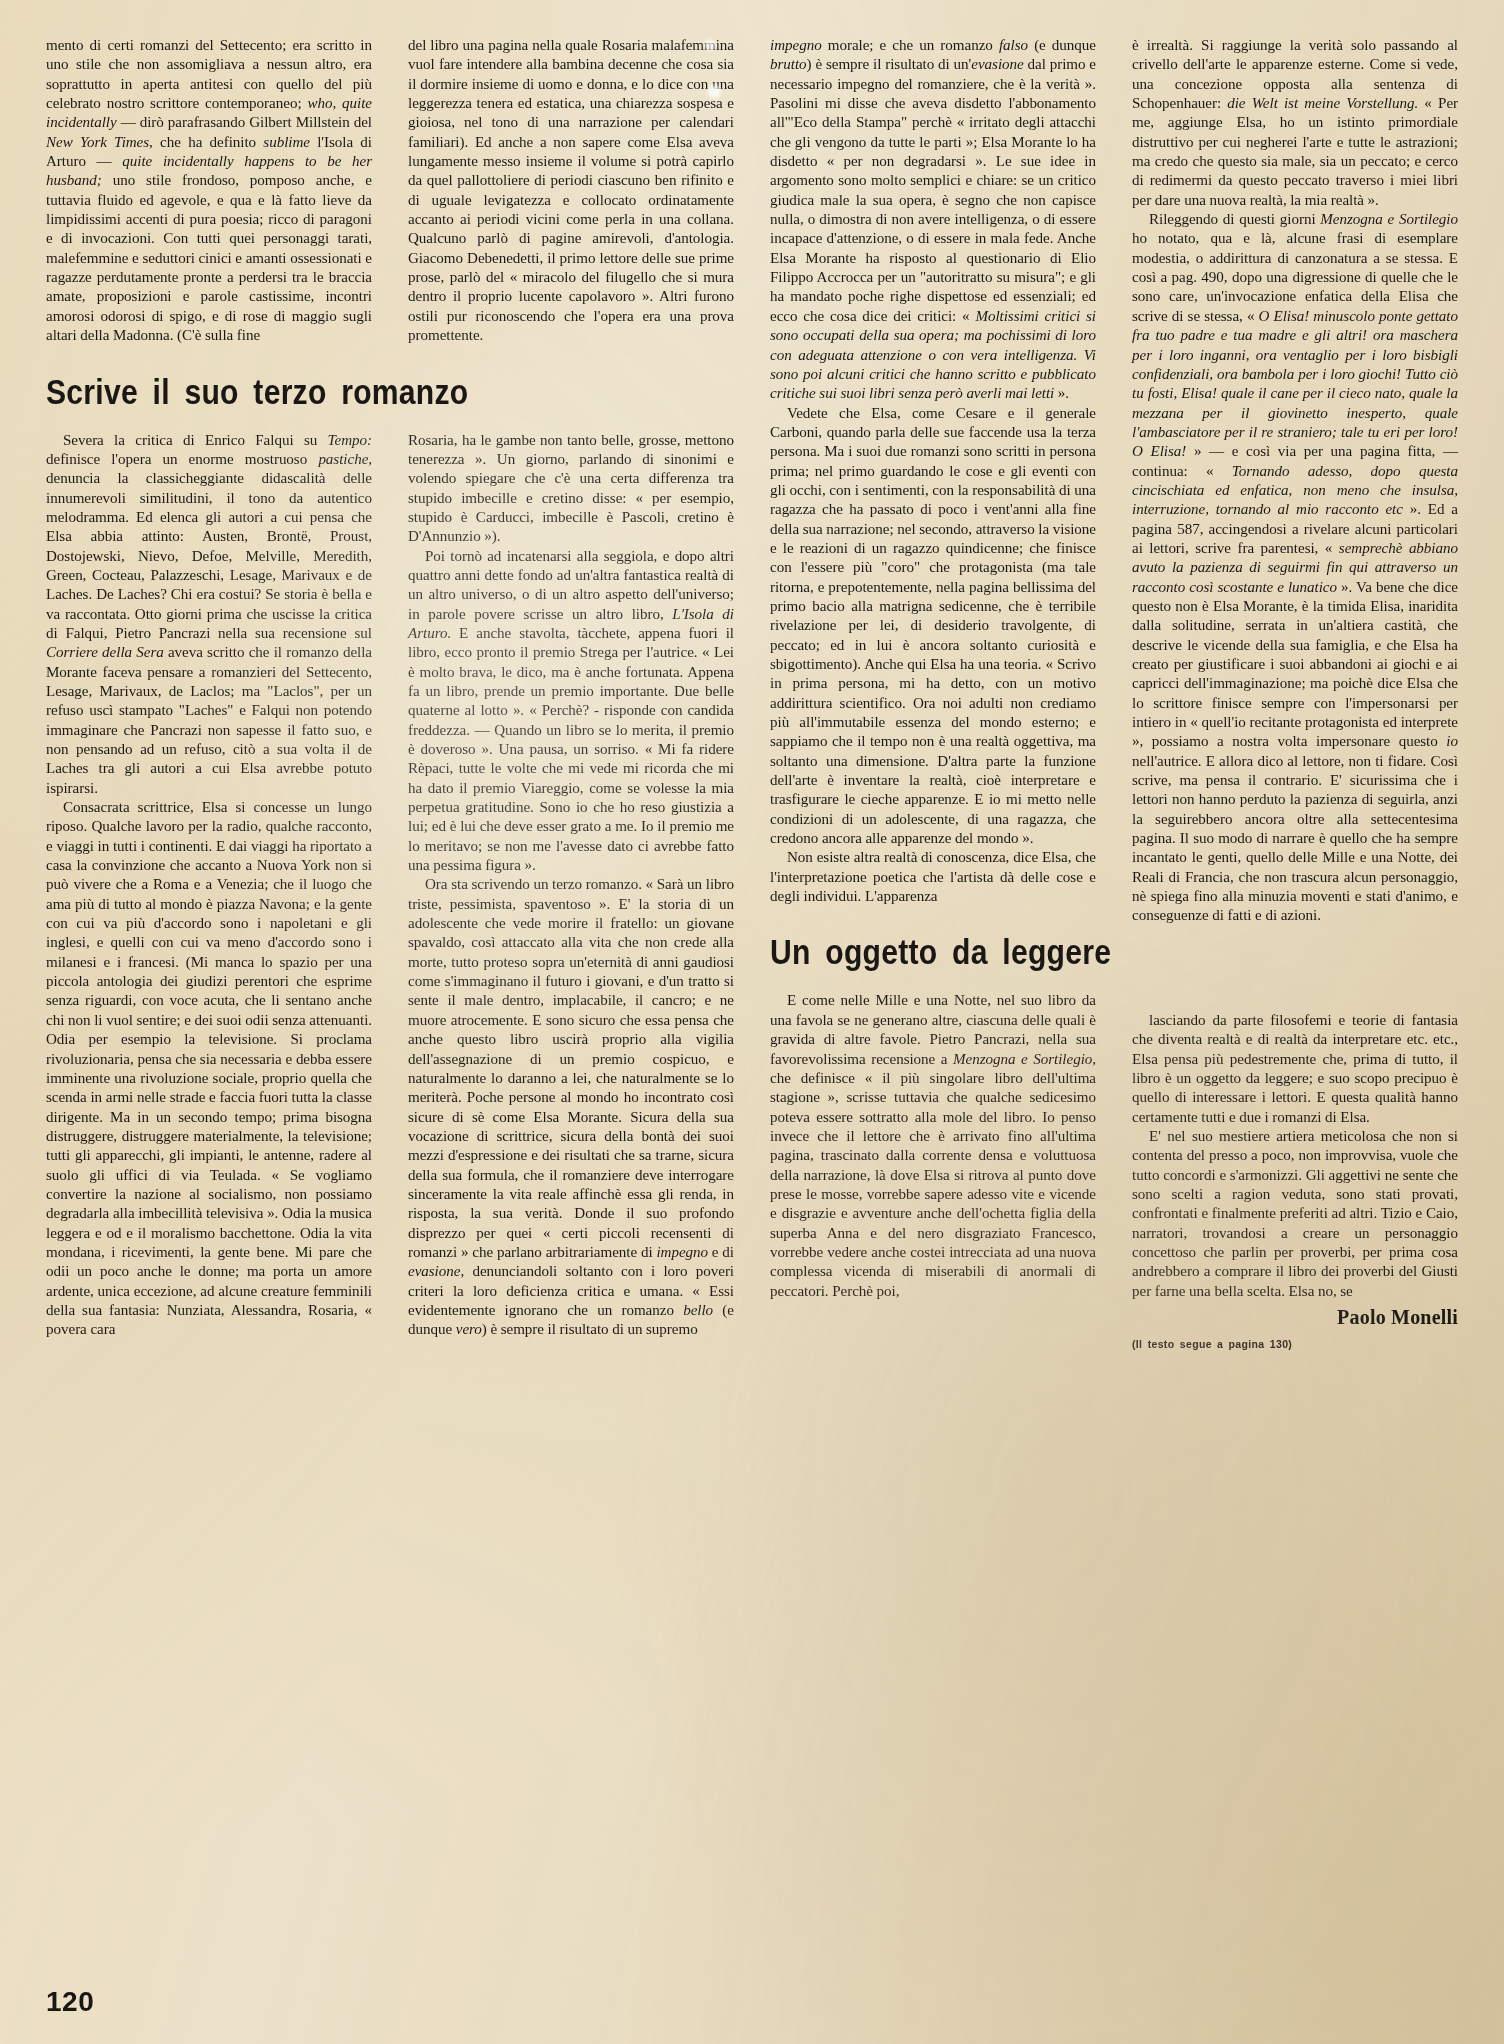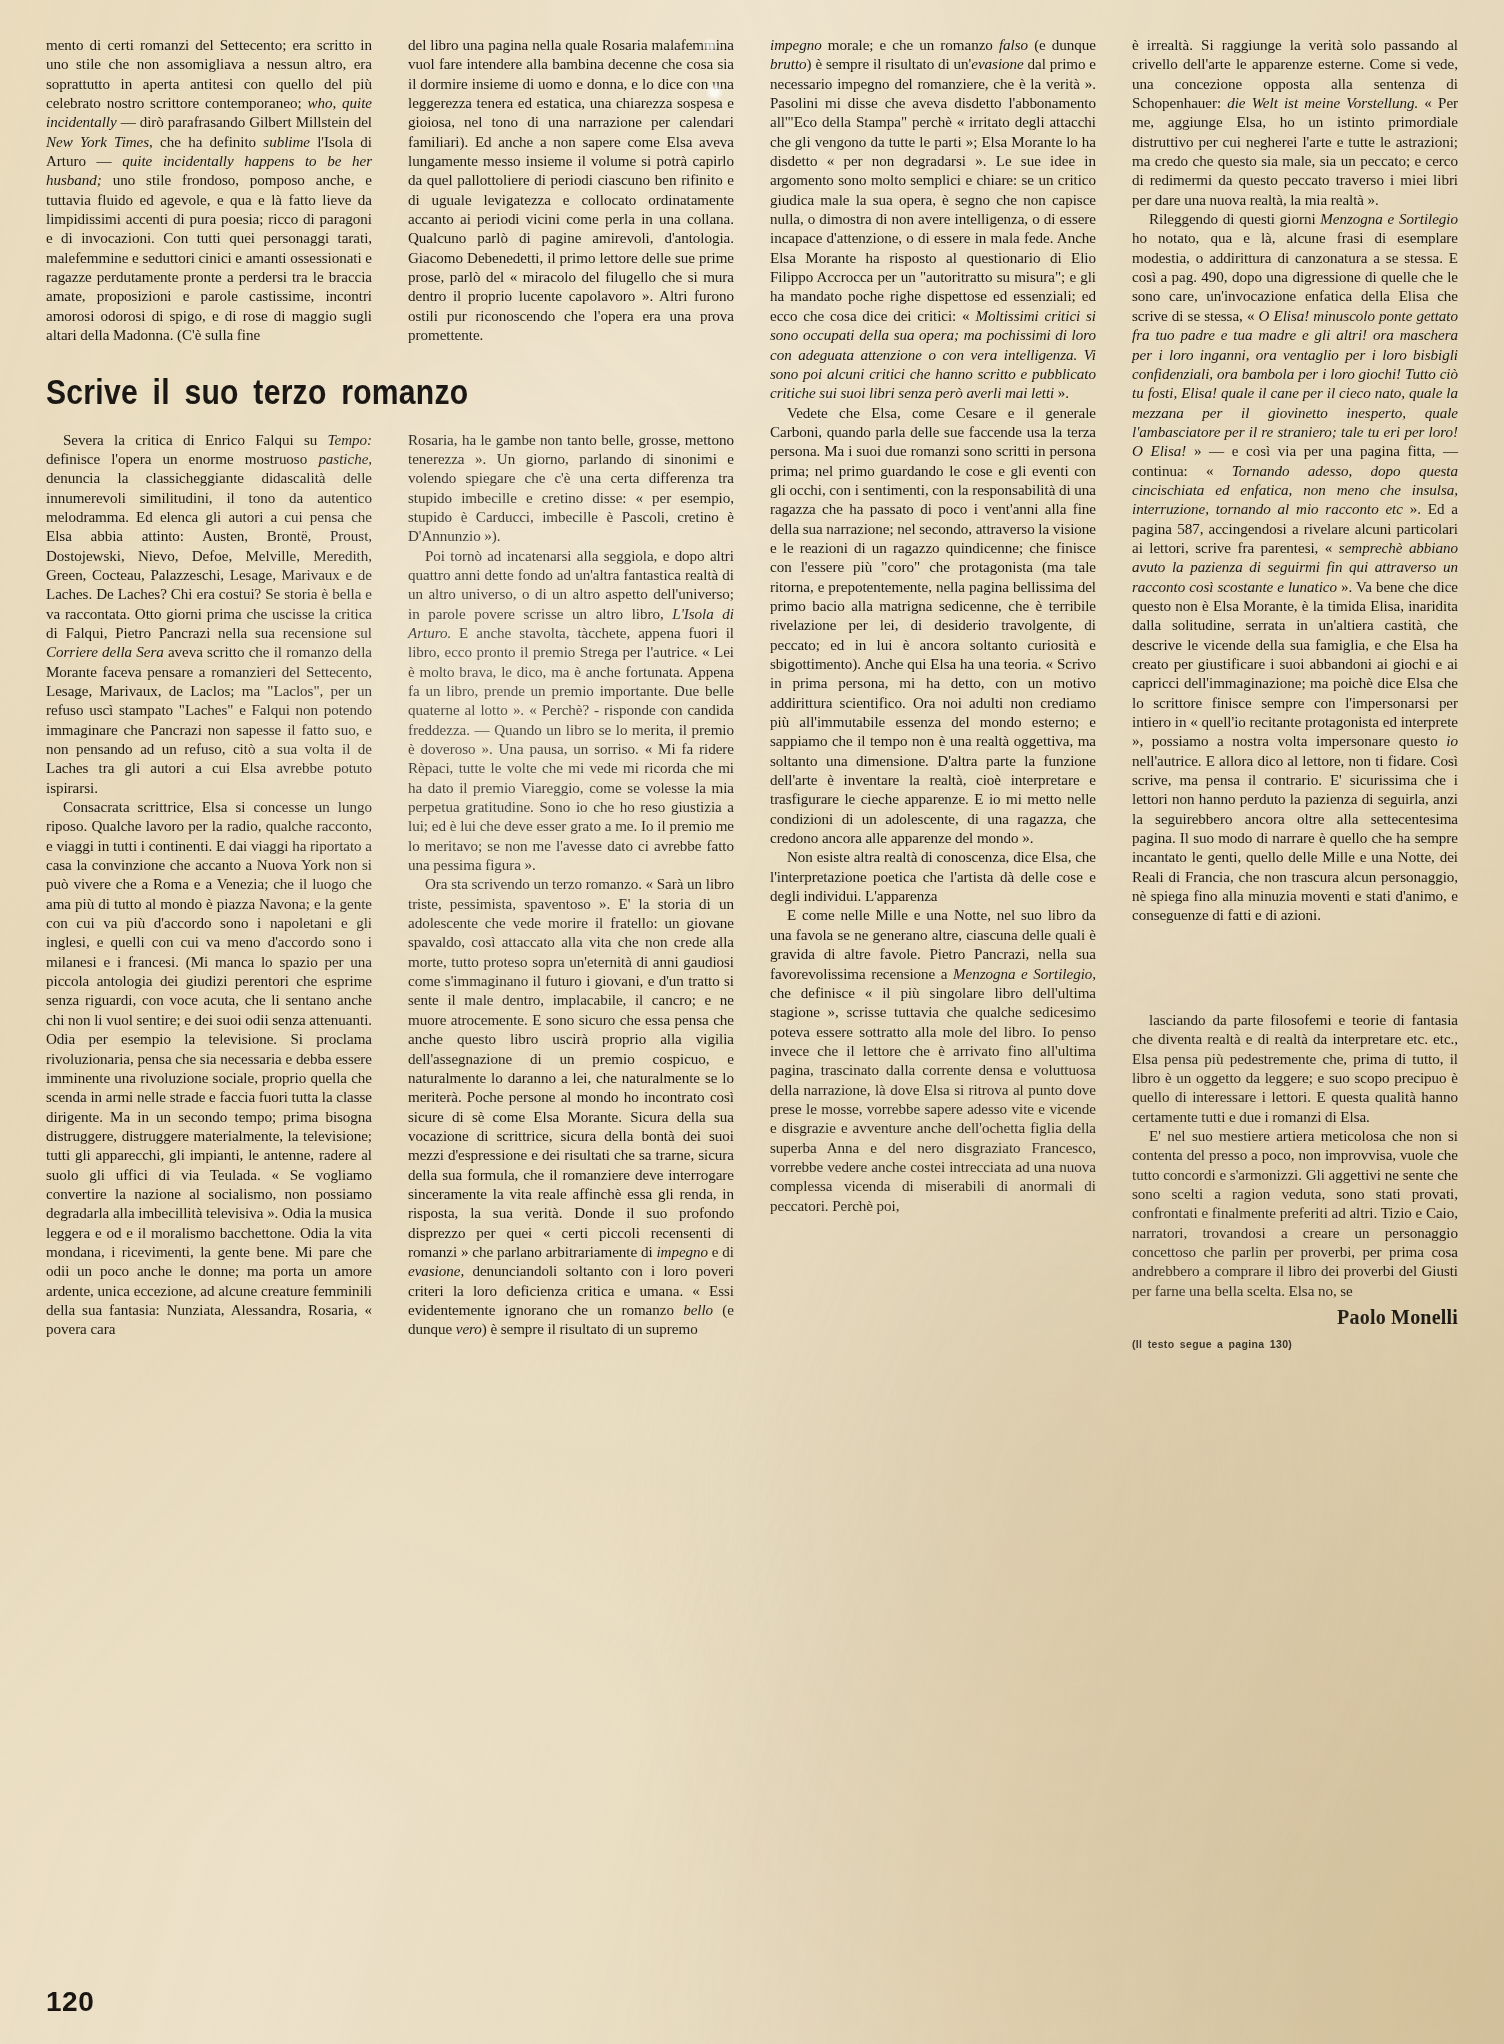--- a/index.html
+++ b/index.html
@@ -146,20 +146,24 @@
       <p class="body">Rosaria, ha le gambe non tanto belle, grosse, mettono tenerezza ». Un giorno, parlando di sinonimi e volendo spiegare che c'è una certa differenza tra stupido imbecille e cretino disse: « per esempio, stupido è Carducci, imbecille è Pascoli, cretino è D'Annunzio »).</p>
       <p class="body ind">Poi tornò ad incatenarsi alla seggiola, e dopo altri quattro anni dette fondo ad un'altra fantastica realtà di un altro universo, o di un altro aspetto dell'universo; in parole povere scrisse un altro libro, <i>L'Isola di Arturo.</i> E anche stavolta, tàcchete, appena fuori il libro, ecco pronto il premio Strega per l'autrice. « Lei è molto brava, le dico, ma è anche fortunata. Appena fa un libro, prende un premio importante. Due belle quaterne al lotto ». « Perchè? - risponde con candida freddezza. — Quando un libro se lo merita, il premio è doveroso ». Una pausa, un sorriso. « Mi fa ridere Rèpaci, tutte le volte che mi vede mi ricorda che mi ha dato il premio Viareggio, come se volesse la mia perpetua gratitudine. Sono io che ho reso giustizia a lui; ed è lui che deve esser grato a me. Io il premio me lo meritavo; se non me l'avesse dato ci avrebbe fatto una pessima figura ».</p>
       <p class="body ind">Ora sta scrivendo un terzo romanzo. « Sarà un libro triste, pessimista, spaventoso ». E' la storia di un adolescente che vede morire il fratello: un giovane spavaldo, così attaccato alla vita che non crede alla morte, tutto proteso sopra un'eternità di anni gaudiosi come s'immaginano il futuro i giovani, e d'un tratto si sente il male dentro, implacabile, il cancro; e ne muore atrocemente. E sono sicuro che essa pensa che anche questo libro uscirà proprio alla vigilia dell'assegnazione di un premio cospicuo, e naturalmente lo daranno a lei, che naturalmente se lo meriterà. Poche persone al mondo ho incontrato così sicure di sè come Elsa Morante. Sicura della sua vocazione di scrittrice, sicura della bontà dei suoi mezzi d'espressione e dei risultati che sa trarne, sicura della sua formula, che il romanziere deve interrogare sinceramente la vita reale affinchè essa gli renda, in risposta, la sua verità. Donde il suo profondo disprezzo per quei « certi piccoli recensenti di romanzi » che parlano arbitrariamente di <i>impegno</i> e di <i>evasione,</i> denunciandoli soltanto con i loro poveri criteri la loro deficienza critica e umana. « Essi evidentemente ignorano che un romanzo <i>bello</i> (e dunque <i>vero</i>) è sempre il risultato di un supremo</p>
     </div>
 
     <div class="col">
       <p class="body"><i>impegno</i> morale; e che un romanzo <i>falso</i> (e dunque <i>brutto</i>) è sempre il risultato di un'<i>evasione</i> dal primo e necessario impegno del romanziere, che è la verità ». Pasolini mi disse che aveva disdetto l'abbonamento all'"Eco della Stampa" perchè « irritato degli attacchi che gli vengono da tutte le parti »; Elsa Morante lo ha disdetto « per non degradarsi ». Le sue idee in argomento sono molto semplici e chiare: se un critico giudica male la sua opera, è segno che non capisce nulla, o dimostra di non avere intelligenza, o di essere incapace d'attenzione, o di essere in mala fede. Anche Elsa Morante ha risposto al questionario di Elio Filippo Accrocca per un "autoritratto su misura"; e gli ha mandato poche righe dispettose ed essenziali; ed ecco che cosa dice dei critici: « <i>Moltissimi critici si sono occupati della sua opera; ma pochissimi di loro con adeguata attenzione o con vera intelligenza. Vi sono poi alcuni critici che hanno scritto e pubblicato critiche sui suoi libri senza però averli mai letti</i> ».</p>
       <p class="body ind">Vedete che Elsa, come Cesare e il generale Carboni, quando parla delle sue faccende usa la terza persona. Ma i suoi due romanzi sono scritti in persona prima; nel primo guardando le cose e gli eventi con gli occhi, con i sentimenti, con la responsabilità di una ragazza che ha passato di poco i vent'anni alla fine della sua narrazione; nel secondo, attraverso la visione e le reazioni di un ragazzo quindicenne; che finisce con l'essere più "coro" che protagonista (ma tale ritorna, e prepotentemente, nella pagina bellissima del primo bacio alla matrigna sedicenne, che è terribile rivelazione per lei, di desiderio travolgente, di peccato; ed in lui è ancora soltanto curiosità e sbigottimento). Anche qui Elsa ha una teoria. « Scrivo in prima persona, mi ha detto, con un motivo addirittura scientifico. Ora noi adulti non crediamo più all'immutabile essenza del mondo esterno; e sappiamo che il tempo non è una realtà oggettiva, ma soltanto una dimensione. D'altra parte la funzione dell'arte è inventare la realtà, cioè interpretare e trasfigurare le cieche apparenze. E io mi metto nelle condizioni di un adolescente, di una ragazza, che credono ancora alle apparenze del mondo ».</p>
       <p class="body ind">Non esiste altra realtà di conoscenza, dice Elsa, che l'interpretazione poetica che l'artista dà delle cose e degli individui. L'apparenza</p>
 
+      <div class="headline-wrap">
+        <div class="headline span2">Un oggetto da leggere</div>
+        <div style="height:42px"></div>
+      </div>
 
       <p class="body ind">E come nelle Mille e una Notte, nel suo libro da una favola se ne generano altre, ciascuna delle quali è gravida di altre favole. Pietro Pancrazi, nella sua favorevolissima recensione a <i>Menzogna e Sortilegio,</i> che definisce « il più singolare libro dell'ultima stagione », scrisse tuttavia che qualche sedicesimo poteva essere sottratto alla mole del libro. Io penso invece che il lettore che è arrivato fino all'ultima pagina, trascinato dalla corrente densa e voluttuosa della narrazione, là dove Elsa si ritrova al punto dove prese le mosse, vorrebbe sapere adesso vite e vicende e disgrazie e avventure anche dell'ochetta figlia della superba Anna e del nero disgraziato Francesco, vorrebbe vedere anche costei intrecciata ad una nuova complessa vicenda di miserabili di anormali di peccatori. Perchè poi,</p>
     </div>
 
     <div class="col">
       <p class="body">è irrealtà. Si raggiunge la verità solo passando al crivello dell'arte le apparenze esterne. Come si vede, una concezione opposta alla sentenza di Schopenhauer: <i>die Welt ist meine Vorstellung.</i> « Per me, aggiunge Elsa, ho un istinto primordiale distruttivo per cui negherei l'arte e tutte le astrazioni; ma credo che questo sia male, sia un peccato; e cerco di redimermi da questo peccato traverso i miei libri per dare una nuova realtà, la mia realtà ».</p>
       <p class="body ind">Rileggendo di questi giorni <i>Menzogna e Sortilegio</i> ho notato, qua e là, alcune frasi di esemplare modestia, o addirittura di canzonatura a se stessa. E così a pag. 490, dopo una digressione di quelle che le sono care, un'invocazione enfatica della Elisa che scrive di se stessa, « <i>O Elisa! minuscolo ponte gettato fra tuo padre e tua madre e gli altri! ora maschera per i loro inganni, ora ventaglio per i loro bisbigli confidenziali, ora bambola per i loro giochi! Tutto ciò tu fosti, Elisa! quale il cane per il cieco nato, quale la mezzana per il giovinetto inesperto, quale l'ambasciatore per il re straniero; tale tu eri per loro! O Elisa!</i> » — e così via per una pagina fitta, — continua: « <i>Tornando adesso, dopo questa cincischiata ed enfatica, non meno che insulsa, interruzione, tornando al mio racconto etc</i> ». Ed a pagina 587, accingendosi a rivelare alcuni particolari ai lettori, scrive fra parentesi, « <i>semprechè abbiano avuto la pazienza di seguirmi fin qui attraverso un racconto così scostante e lunatico</i> ». Va bene che dice questo non è Elsa Morante, è la timida Elisa, inaridita dalla solitudine, serrata in un'altiera castità, che descrive le vicende della sua famiglia, e che Elsa ha creato per giustificare i suoi abbandoni ai giochi e ai capricci dell'immaginazione; ma poichè dice Elsa che lo scrittore finisce sempre con l'impersonarsi per intiero in « quell'io recitante protagonista ed interprete », possiamo a nostra volta impersonare questo <i>io</i> nell'autrice. E allora dico al lettore, non ti fidare. Così scrive, ma pensa il contrario. E' sicurissima che i lettori non hanno perduto la pazienza di seguirla, anzi la seguirebbero ancora oltre alla settecentesima pagina. Il suo modo di narrare è quello che ha sempre incantato le genti, quello delle Mille e una Notte, dei Reali di Francia, che non trascura alcun personaggio, nè spiega fino alla minuzia moventi e stati d'animo, e conseguenze di fatti e di azioni.</p>
 
       <div class="headline-wrap">
         <div style="height:42px"></div>

